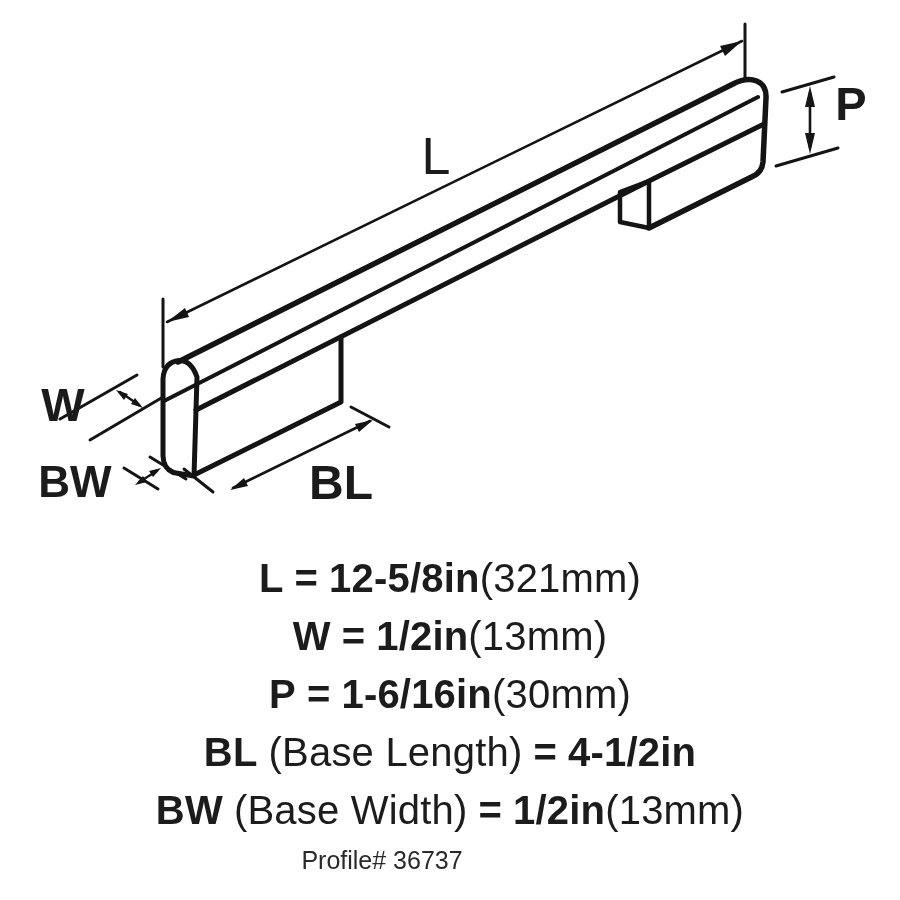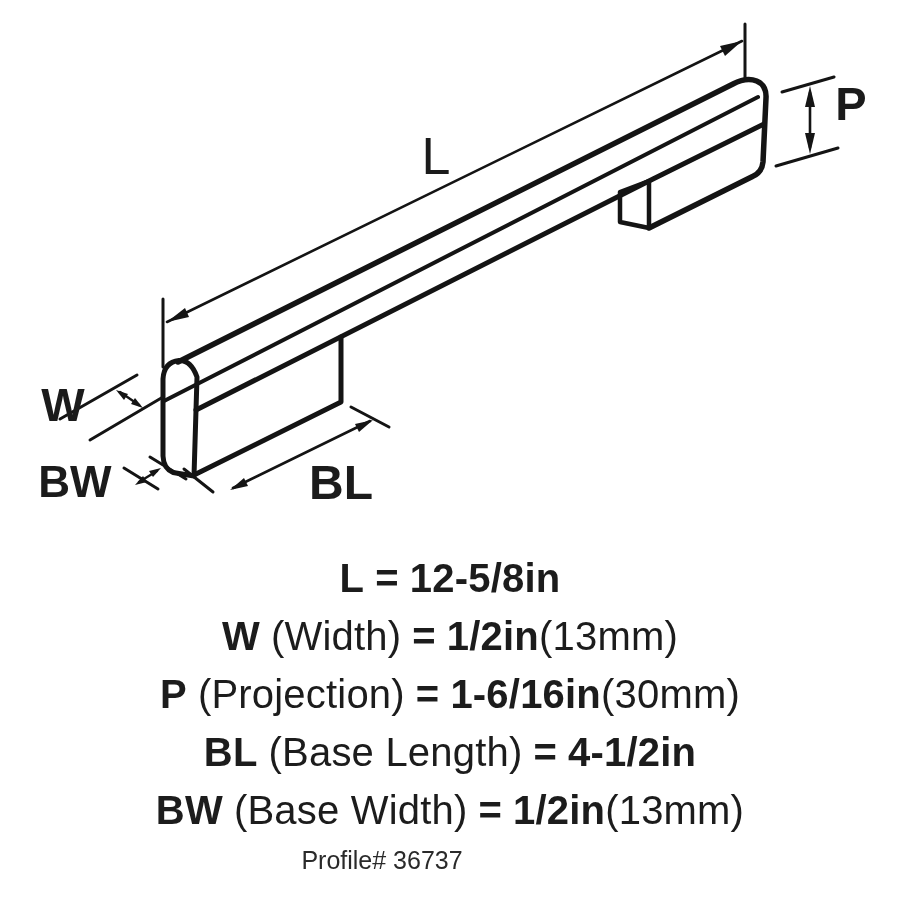--- a/index.html
+++ b/index.html
@@ -128,31 +128,30 @@
       <polygon fill="#141414" stroke="none" points="373,420 359,432 355,424"></polygon>
       <text class="dim-letter" x="341" y="499" text-anchor="middle" font-size="48" font-weight="700" stroke="none">BL</text>
     </g>
   </svg>
 
   <div id="spec-block">
     <div class="spec-row">
       <span class="spec-abbr">L</span>
       <span class="spec-eq">=</span>
       <span class="spec-value">12-5/8in</span>
+      <span class="spec-metric">(321mm)</span>
     </div>
     <div class="spec-row">
       <span class="spec-abbr">W</span>
-      <span class="spec-name">(Width)</span>
       <span class="spec-eq">=</span>
       <span class="spec-value">1/2in</span>
       <span class="spec-metric">(13mm)</span>
     </div>
     <div class="spec-row">
       <span class="spec-abbr">P</span>
-      <span class="spec-name">(Projection)</span>
       <span class="spec-eq">=</span>
       <span class="spec-value">1-6/16in</span>
       <span class="spec-metric">(30mm)</span>
     </div>
     <div class="spec-row">
       <span class="spec-abbr">BL</span>
       <span class="spec-name">(Base Length)</span>
       <span class="spec-eq">=</span>
       <span class="spec-value">4-1/2in</span>
     </div>

